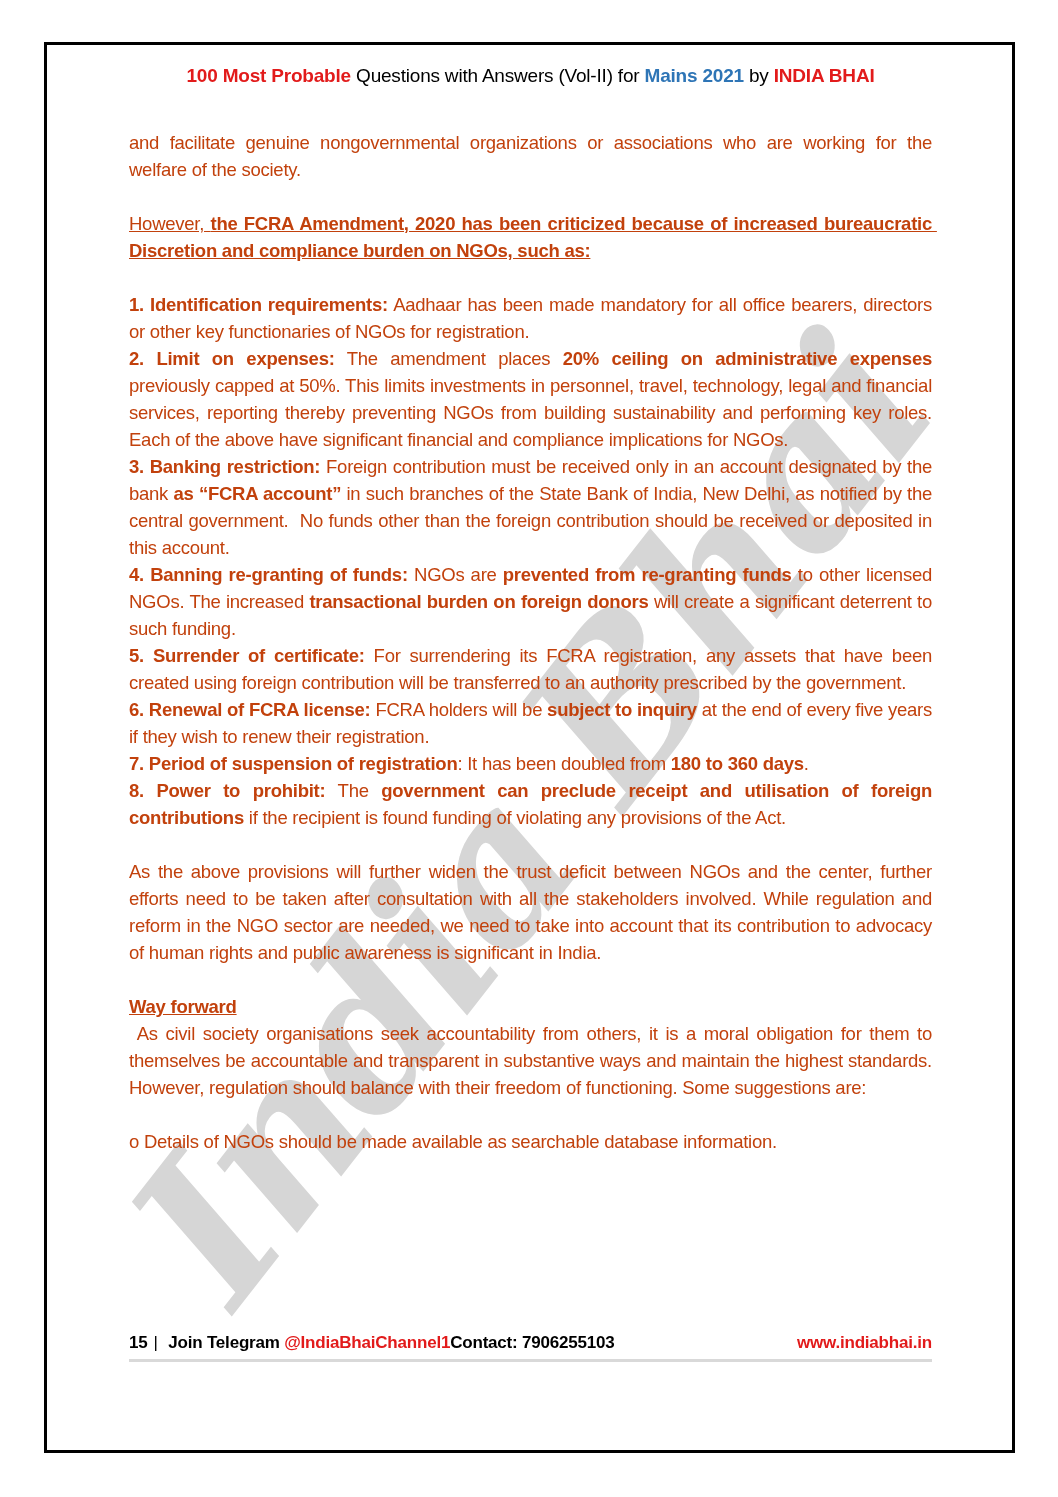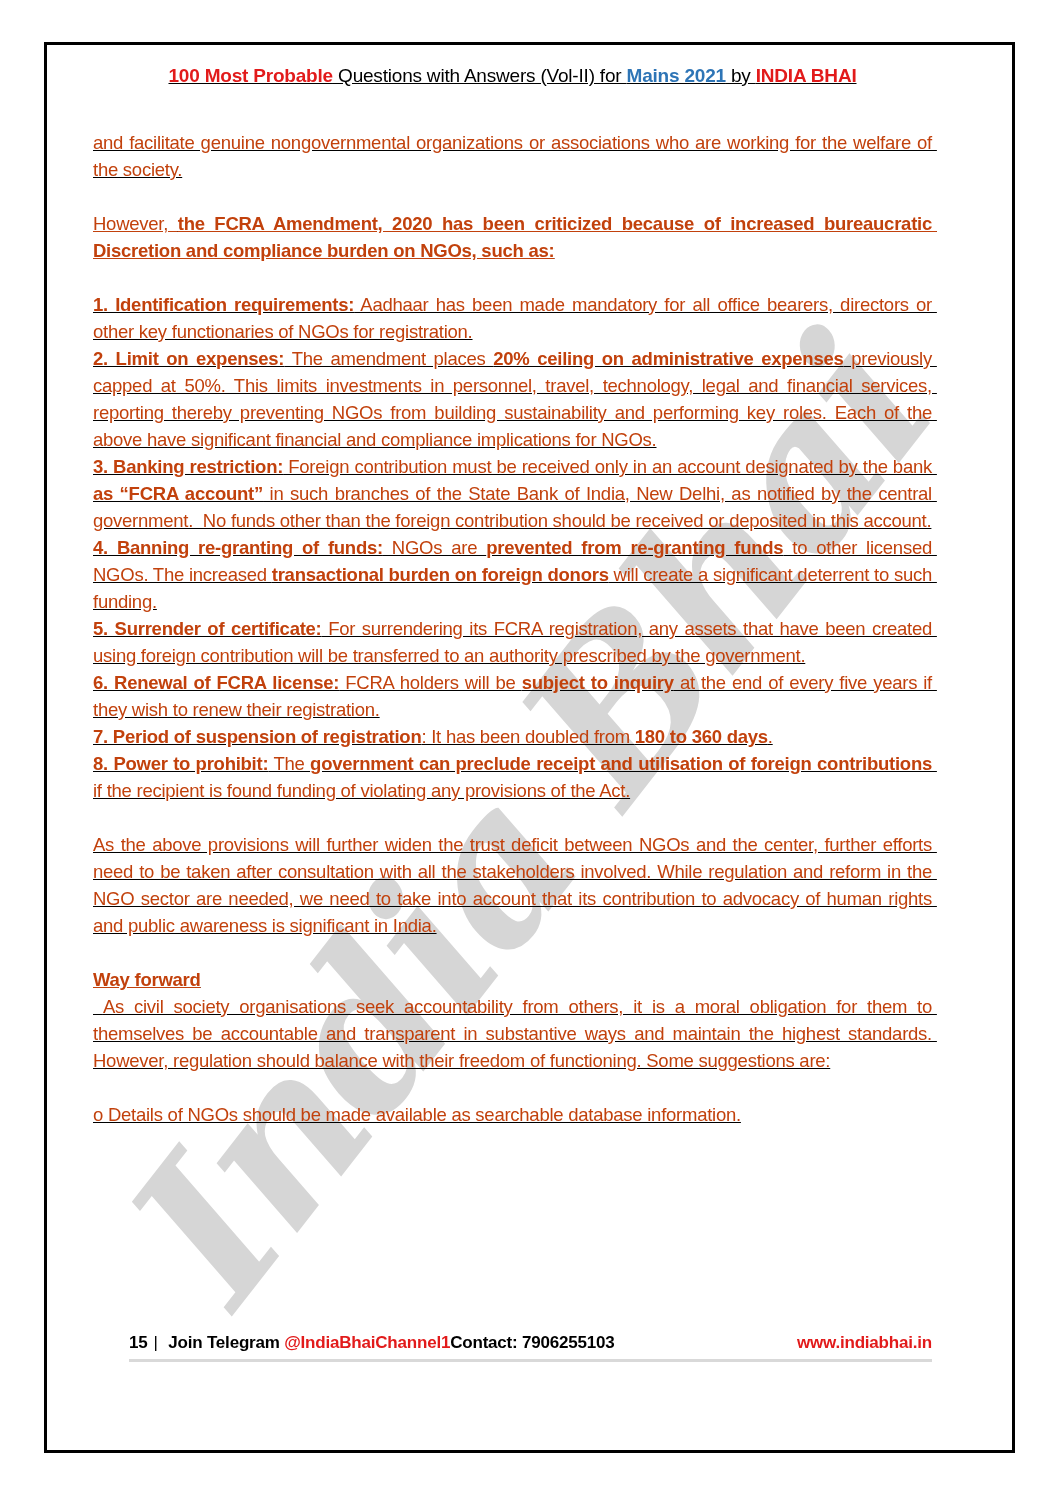--- a/index.html
+++ b/index.html
@@ -32,22 +32,21 @@
     font-weight: bold;
     color: #d6d6d6;
     white-space: nowrap;
     z-index: 0;
     letter-spacing: -6px;
     user-select: none;
   }
   .content {
     position: relative;
     z-index: 1;
-    padding: 20px 80px 0 46px;
-    text-decoration: underline;
+    padding: 20px 80px 0 82px;
   }
   .doc-header {
     text-align: center;
     font-size: 19px;
     margin-bottom: 42px;
     letter-spacing: -0.2px;
     white-space: nowrap;
   }
   .para {
     font-size: 18.5px;

